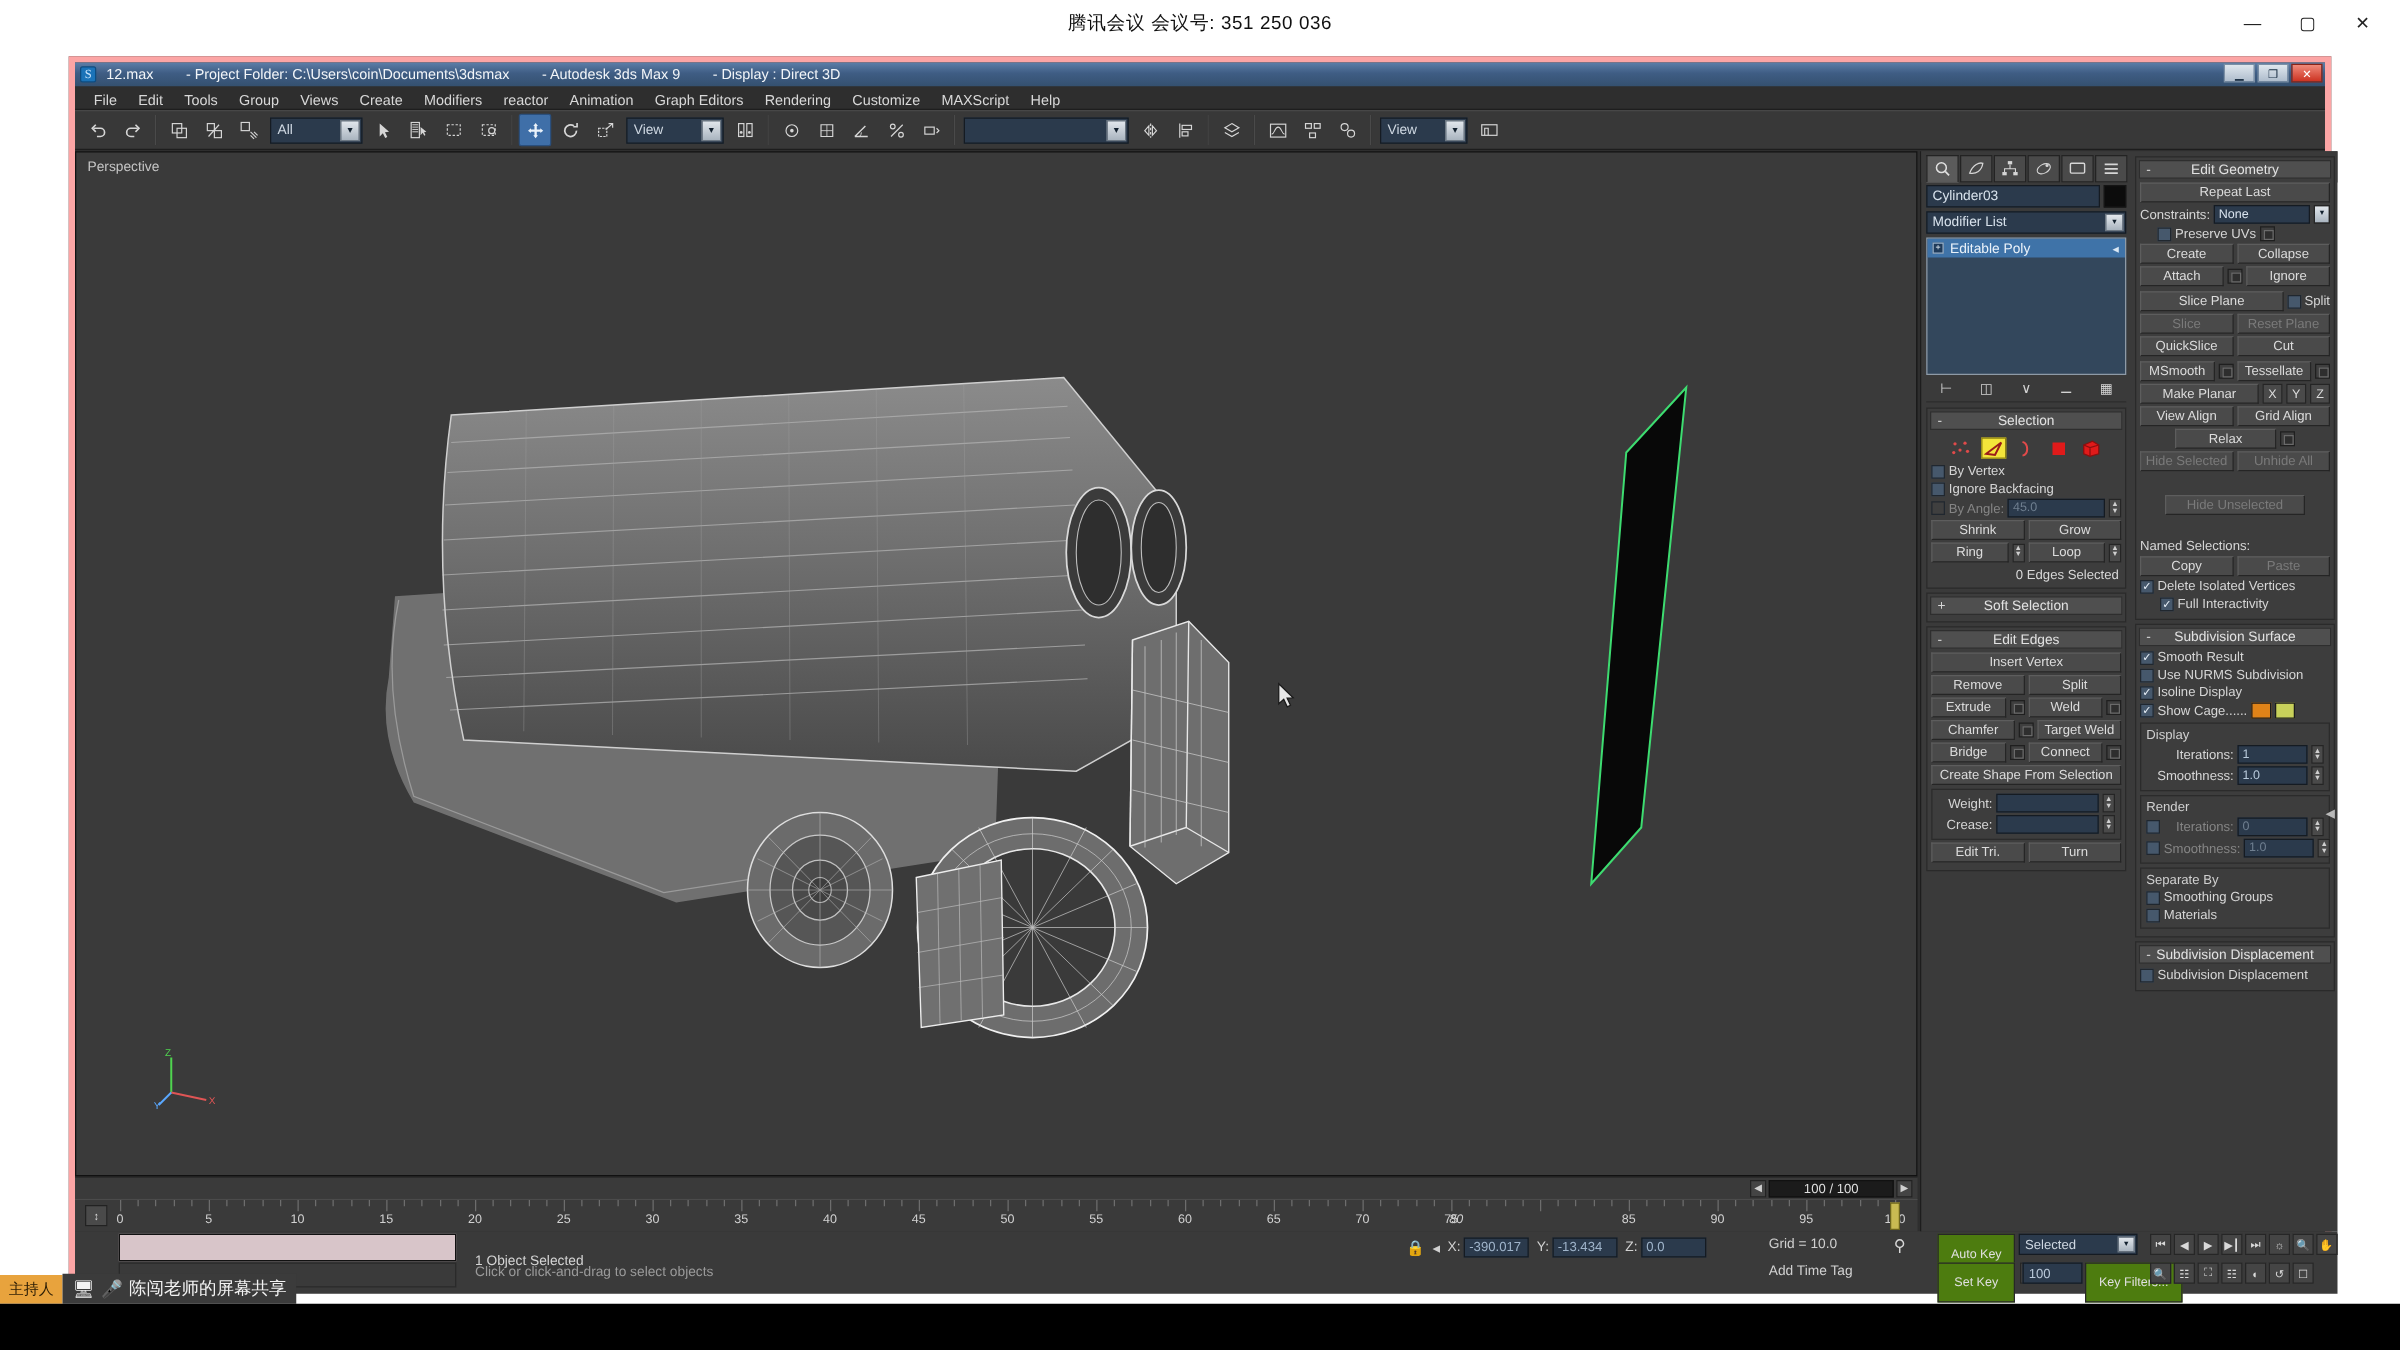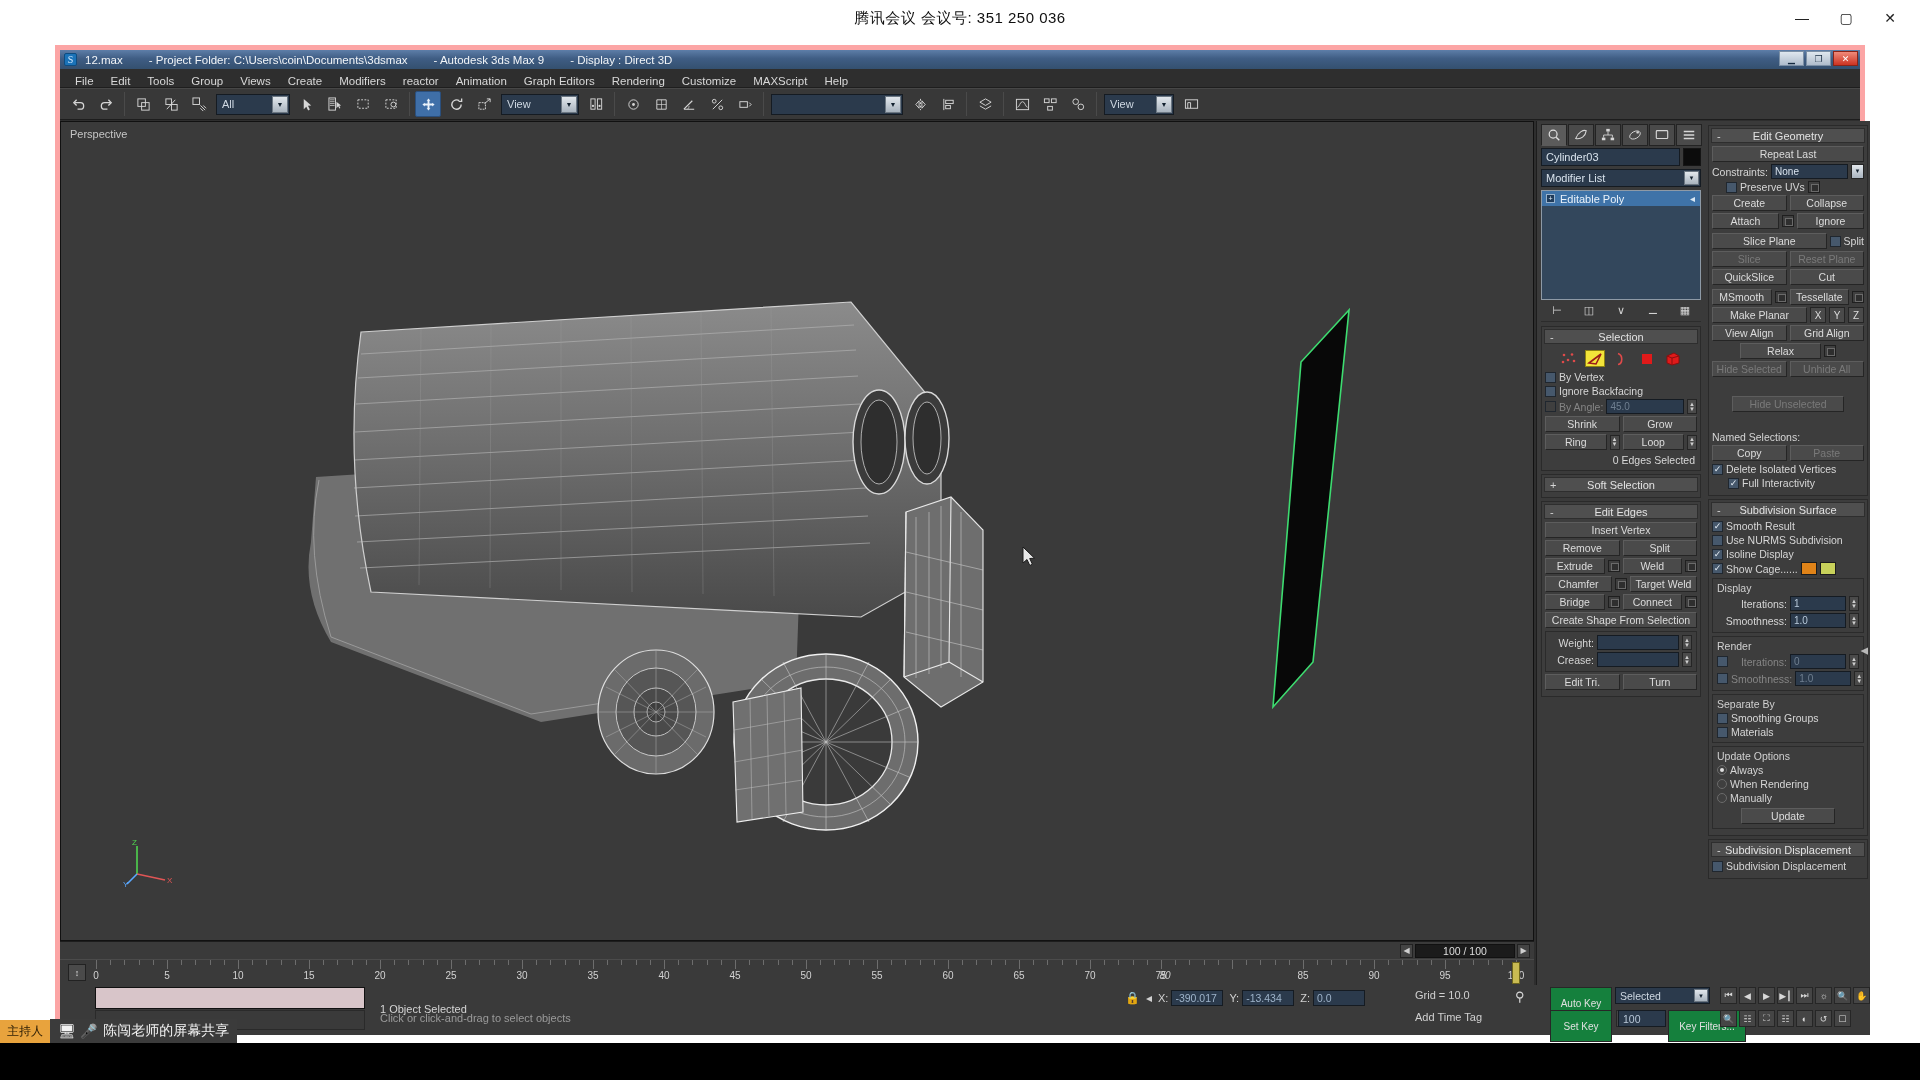--- a/index.html
+++ b/index.html
@@ -127,21 +127,21 @@
   #coord-group { position:absolute; left:1065px; top:1px; display:flex; align-items:center; gap:6px; height:24px; }
   .coord-field { display:flex; align-items:center; gap:3px; }
   .coord-lbl { font-size:11px; color:#d2d2d2; }
   .coord-in { width:52px; height:16px; background:#2b3a4c; border:1px solid #151b22;
     color:#9fb4ca; font-size:10.5px; padding-left:3px; display:flex; align-items:center; }
   #grid-readout { position:absolute; left:1355px; top:4px; font-size:11px; color:#d0d0d0; }
   #add-time-tag { position:absolute; left:1355px; top:26px; font-size:11px; color:#d0d0d0; }
   #key-icon { position:absolute; left:1455px; top:4px; color:#d8d8d8; font-size:13px; }
 
   #anim-controls { position:absolute; left:1490px; top:0; width:320px; height:50px; }
-  .ac-btn { height:32px; background:#15803d; border:1px solid #272727; color:#e0e0e0;
+  .ac-btn { height:32px; background:#4d7c0f; border:1px solid #272727; color:#e0e0e0;
     font-size:10px; display:flex; align-items:center; justify-content:center; }
   .ac-icon { width:17px; height:17px; background:#454545; border:1px solid #262626;
     display:flex; align-items:center; justify-content:center; color:#d9d9d9; font-size:9px; }
   #sel-combo { position:absolute; left:65px; top:2px; width:95px; height:17px;
     background:#2b3a4c; border:1px solid #151b22; color:#cfd8e2; font-size:10.5px;
     display:flex; align-items:center; padding-left:4px; }
   #sel-combo .arrow { position:absolute; right:1px; top:1px; width:14px; height:13px;
     background:linear-gradient(to bottom,#e2e7ec,#a9b4bf); border:1px solid #6c7782;
     display:flex; align-items:center; justify-content:center; color:#12202e; font-size:6px; }
   #frame-field { position:absolute; left:68px; top:25px; width:48px; height:17px;
@@ -1127,38 +1127,20 @@
             <div class="row">
               <span class="chk off">✓</span>
               <span class="lbl">Smoothing Groups</span>
             </div>
             <div class="row">
               <span class="chk off">✓</span>
               <span class="lbl">Materials</span>
             </div>
           </div>
 
-          <div class="grp">
-            <div class="grp-title">Update Options</div>
-            <div class="row">
-              <span class="radio on"></span>
-              <span class="lbl">Always</span>
-            </div>
-            <div class="row">
-              <span class="radio"></span>
-              <span class="lbl">When Rendering</span>
-            </div>
-            <div class="row">
-              <span class="radio"></span>
-              <span class="lbl">Manually</span>
-            </div>
-            <div class="row" style="padding:2px 24px 0">
-              <span class="btn">Update</span>
-            </div>
-          </div>
         </div>
 
         <div class="rollout">
           <div class="rollout-head">
             <span class="sign">-</span>
             <span>Subdivision Displacement</span>
           </div>
           <div class="row">
             <span class="chk off">✓</span>
             <span class="lbl">Subdivision Displacement</span>

